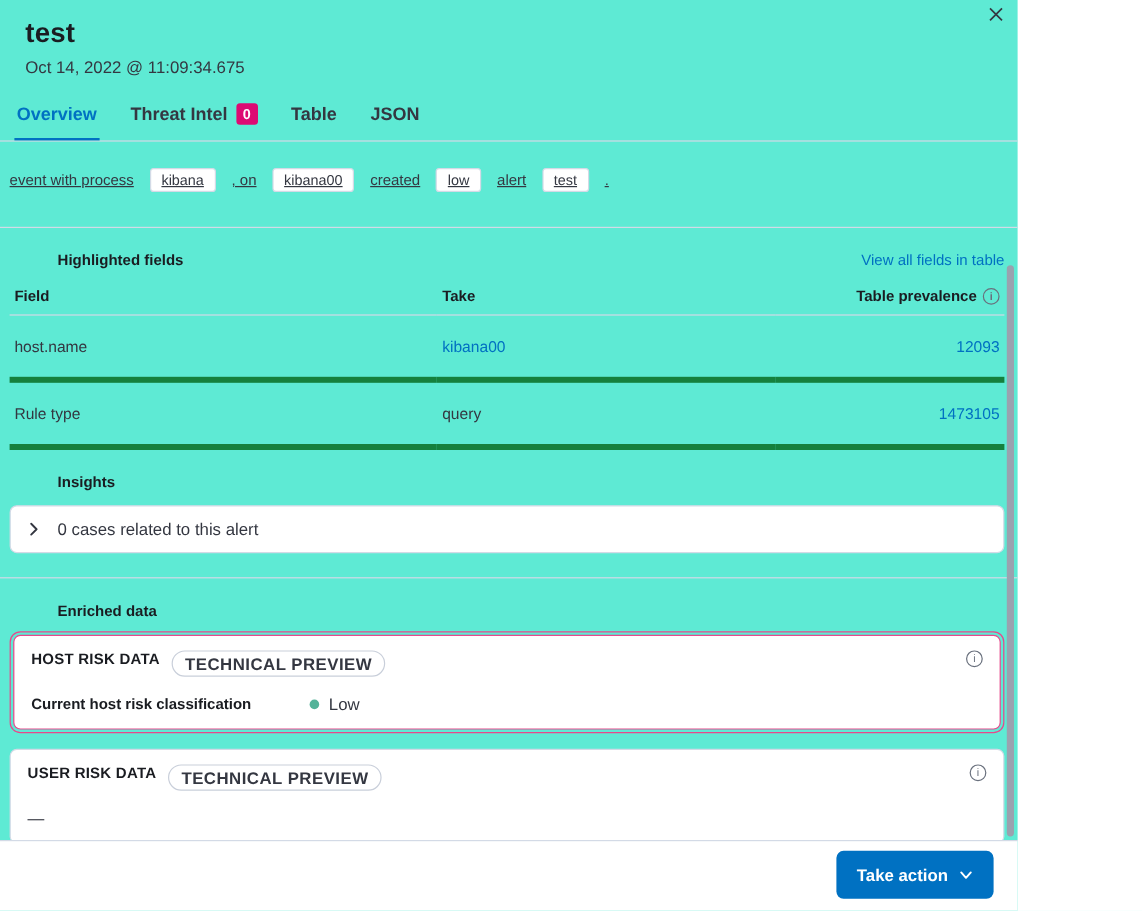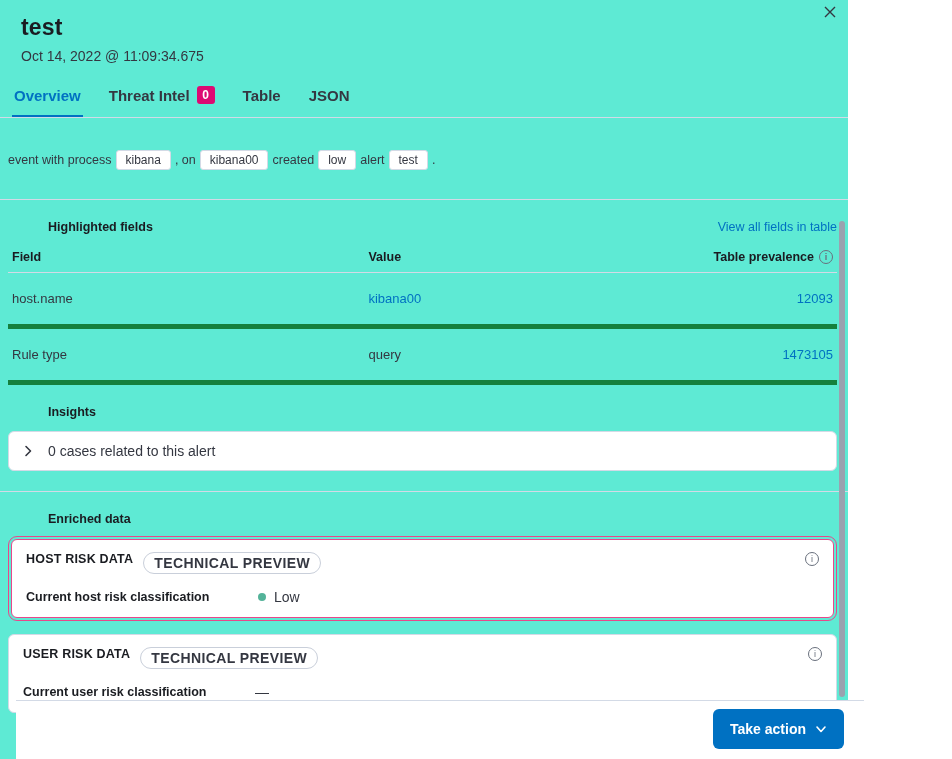--- a/index.html
+++ b/index.html
@@ -18,22 +18,22 @@
 
   
   .tabs { display:flex; margin-top:18px; padding:0 12px; border-bottom:1px solid #d3dae6; }
   .tab { display:flex; align-items:center; gap:7px; margin-right:24px; padding:4px 2px 11px 2px;
     font-size:15px; font-weight:700; color:#343741; cursor:pointer; border-bottom:2px solid transparent; }
   .tab.active { color:#0071c2; border-bottom-color:#0071c2; }
   .count-badge { display:inline-flex; align-items:center; justify-content:center; min-width:18px; height:18px;
     padding:0 4px; border-radius:3px; background:#dd0a73; color:#fff; font-size:12px; font-weight:700; }
 
   
-  .summary { display:flex; align-items:center; flex-wrap:wrap; gap:4px; padding:0 8px; margin-top:32px;
-    font-size:12.5px; color:#343741; }
+  .summary { display:flex; align-items:center; flex-wrap:wrap; gap:13px; padding:0 8px; margin-top:22px;
+    font-size:12.5px; color:#343741;text-decoration:underline; }
   .token { display:inline-block; border:1px solid #d3dae6; border-radius:3px; background:#fff;
     padding:2px 9px; font-size:12px; color:#343741; }
 
   .hr { border-top:1px solid #d3dae6; width:100%; }
   .hr-1 { margin-top:29px; }
   .hr-2 { margin-top:20px; }
 
   
   .section { padding:0 11px 0 8px; }
   .sec-head { display:flex; justify-content:space-between; align-items:center; margin-top:20px;padding-left:40px; }
@@ -69,21 +69,21 @@
   .risk-title { font-size:12.5px; font-weight:700; color:#1a1c21; letter-spacing:.2px; }
   .tech-badge { display:inline-block; border:1px solid #c9cfda; border-radius:12px; padding:2px 10px;
     font-size:14px; font-weight:700; letter-spacing:.4px; color:#343741; }
   .risk-head .info-icon { margin-left:auto; }
   .risk-row { display:flex; align-items:center; margin-top:15px; }
   .risk-label { width:232px; font-size:12.5px; font-weight:700; color:#1a1c21; }
   .risk-value { display:flex; align-items:center; gap:8px; font-size:14px; color:#343741; }
   .dot { width:8px; height:8px; border-radius:50%; background:#54b399; display:inline-block; }
 
   
-  .footer { position:absolute; left:16px; bottom:0; width:100%; height:59px; background:#fff;
+  .footer { position:absolute; left:0; bottom:0; width:100%; height:59px; background:#fff;
     border-top:1px solid #d3dae6; }
   .take-action { position:absolute; right:20px; top:8px; height:40px; padding:0 17px; border:none;
     border-radius:6px; background:#0071c2; color:#fff; font-size:14px; font-weight:700;
     font-family:inherit; display:flex; align-items:center; gap:9px; cursor:pointer; }
 
   
   .scroll-thumb { position:absolute; right:3px; top:221px; width:6px; height:476px;
     background:#9aa2af; border-radius:3px; cursor:pointer; }
 </style>
 </head>
@@ -139,21 +139,21 @@
     </div>
     <table class="fields">
       <colgroup>
           <col class="col-field">
           <col class="col-value">
           <col class="col-prev">
         </colgroup>
       <thead>
         <tr>
           <th>Field</th>
-          <th>Value</th>
+          <th>Take</th>
           <th class="prev">
             <span class="th-inline">
               <span>Table prevalence</span>
               <span class="info-icon"></span>
             </span>
           </th>
         </tr>
       </thead>
       <tbody>
         <tr>
@@ -206,21 +206,20 @@
       </div>
     </div>
 
     <div class="risk-panel" style="margin-top:16px;">
       <div class="risk-head">
         <span class="risk-title">USER RISK DATA</span>
         <span class="tech-badge">TECHNICAL PREVIEW</span>
         <span class="info-icon"></span>
       </div>
       <div class="risk-row">
-        <span class="risk-label">Current user risk classification</span>
         <span class="risk-value">
           <span>—</span>
         </span>
       </div>
     </div>
   </div>
 
   <div class="footer">
     <button class="take-action">
       <span>Take action</span>

